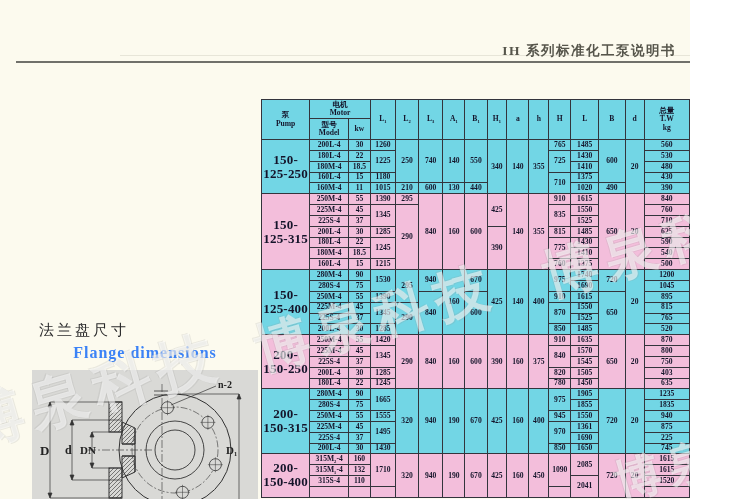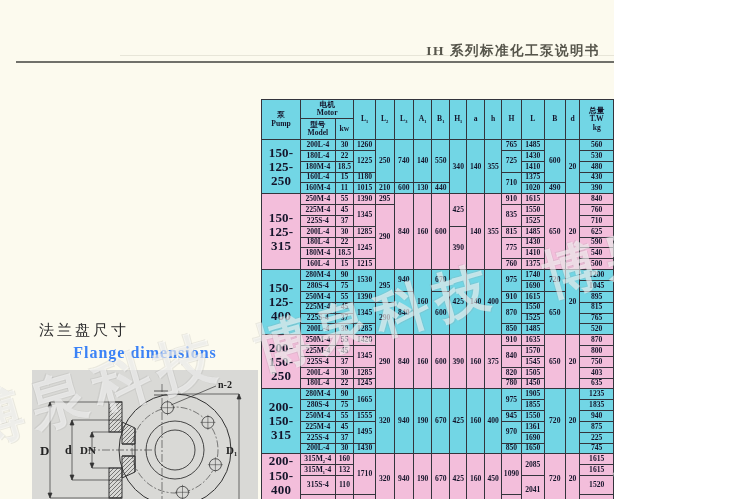--- a/index.html
+++ b/index.html
@@ -1,17 +1,17 @@
 <!DOCTYPE html>
 <html><head>
 <meta charset="utf-8">
 <style>
   *{margin:0;padding:0;box-sizing:border-box}
   html,body{width:750px;height:499px;overflow:hidden}
-  .page{position:relative;width:614px;height:499px;background:#fcfaee;overflow:hidden;
+  .page{position:relative;width:690px;height:499px;background:#fcfaee;overflow:hidden;
         font-family:"Liberation Serif",serif;color:#14142a}
   .hdr-title{position:absolute;top:42px;right:14px;font-size:13.5px;color:#56554b;
              letter-spacing:1.5px;font-weight:bold}
   .hdr-rule{position:absolute;top:61px;left:16px;width:721px;height:2px;background:#70706a}
   .hdr-rule-light{position:absolute;top:55px;left:120px;width:617px;height:1px;background:#e7e5d8}
 
   
   .spec-table-wrap{position:absolute;left:261px;top:99px}
   table{border-collapse:collapse;table-layout:fixed}
   th,td{border:1px solid #33343c;text-align:center;vertical-align:middle;

